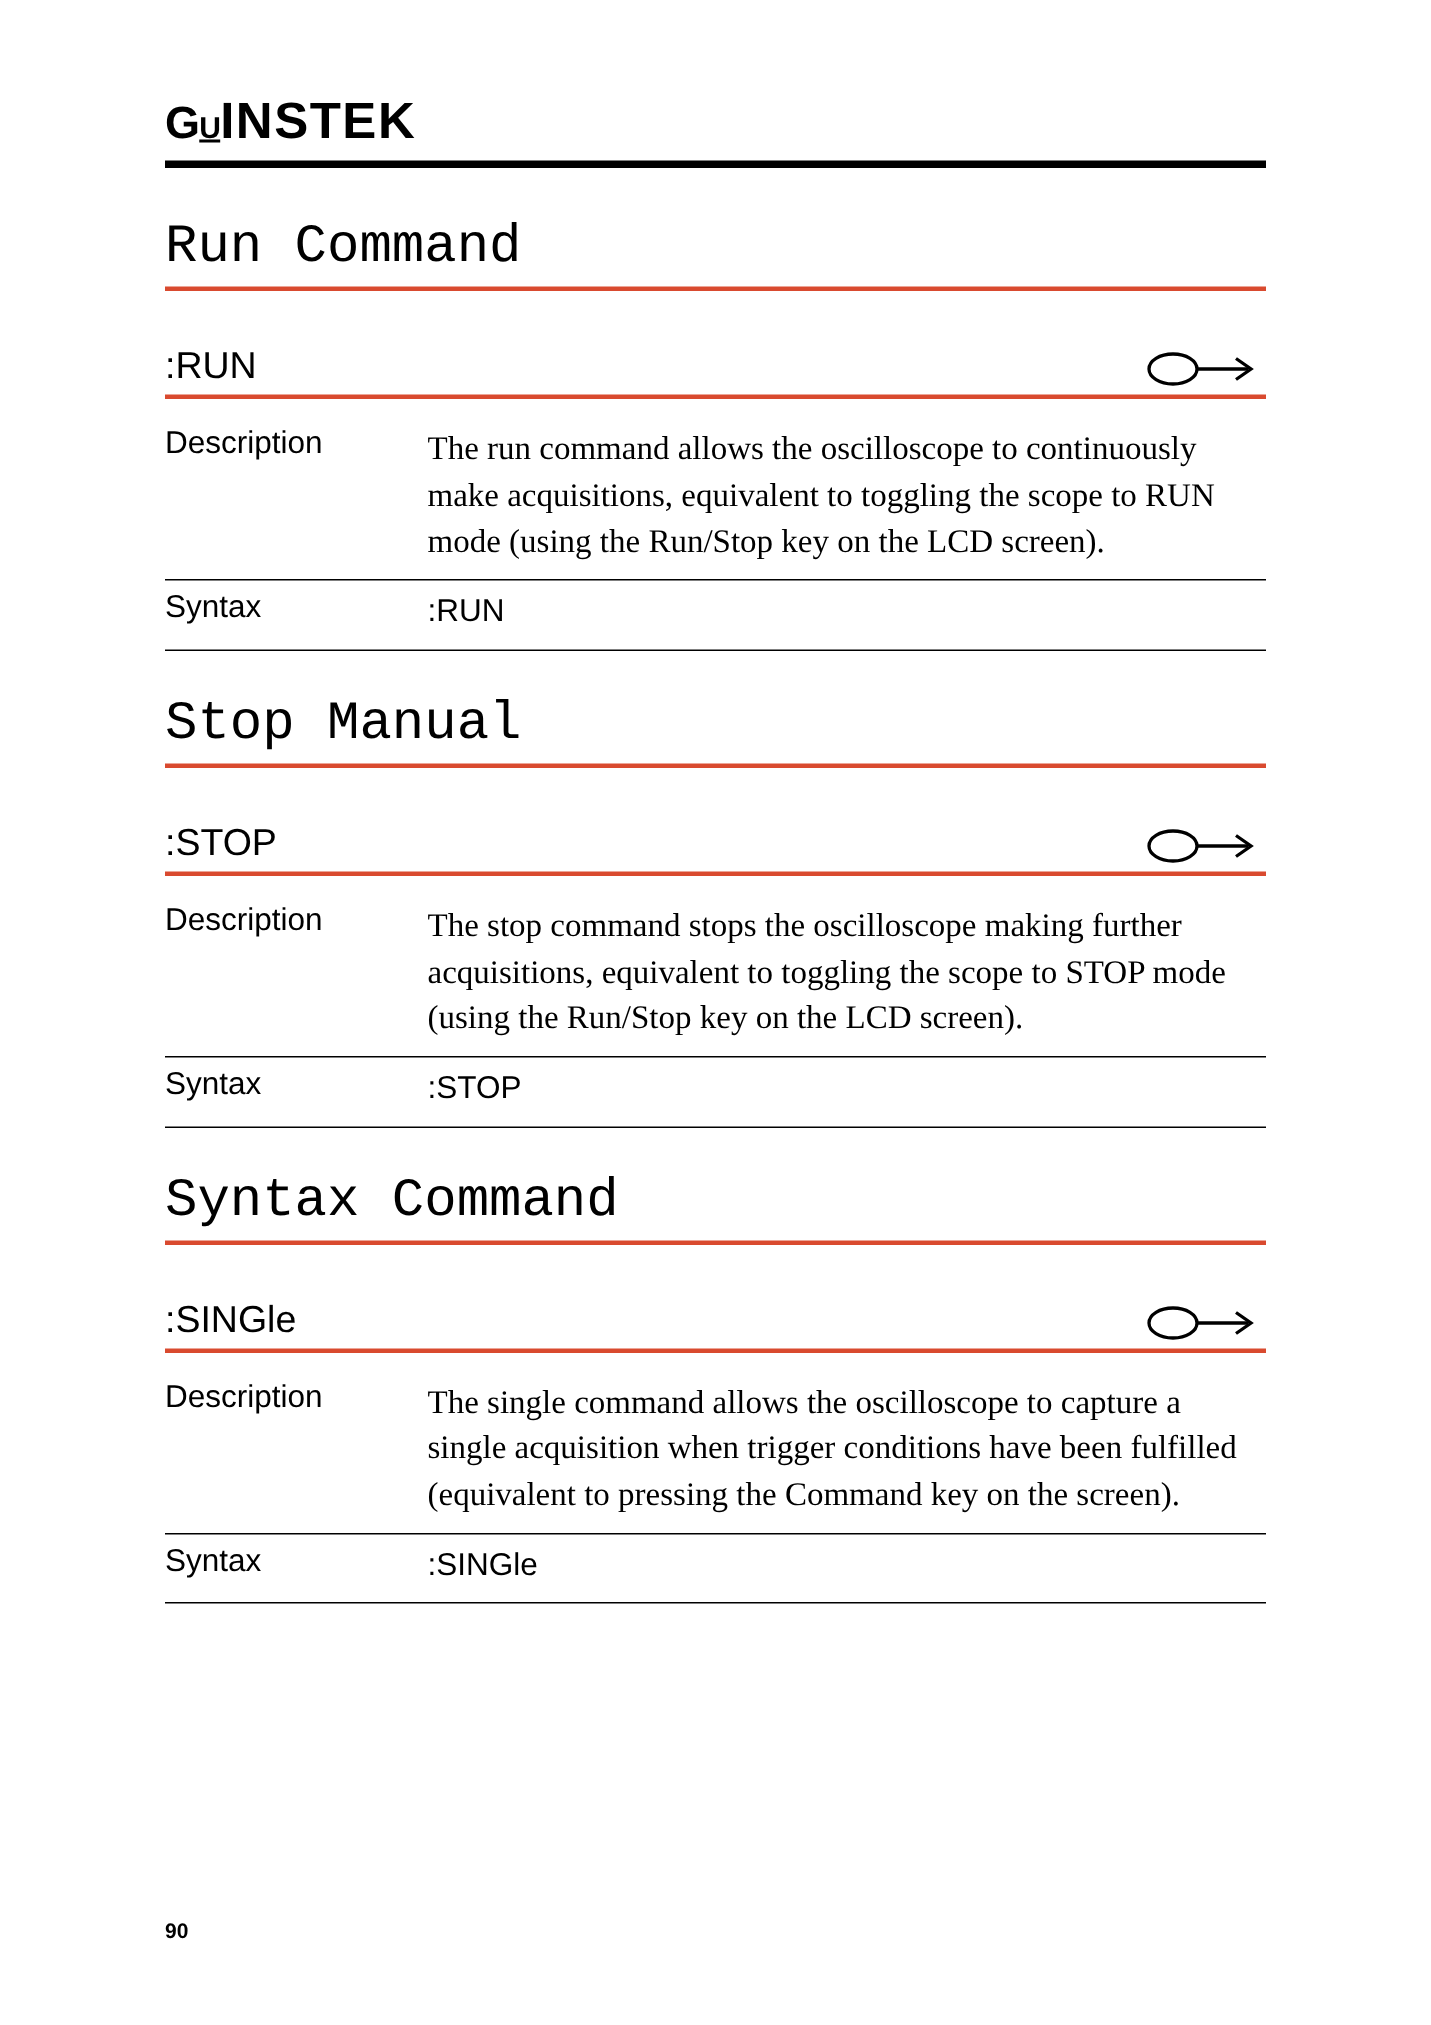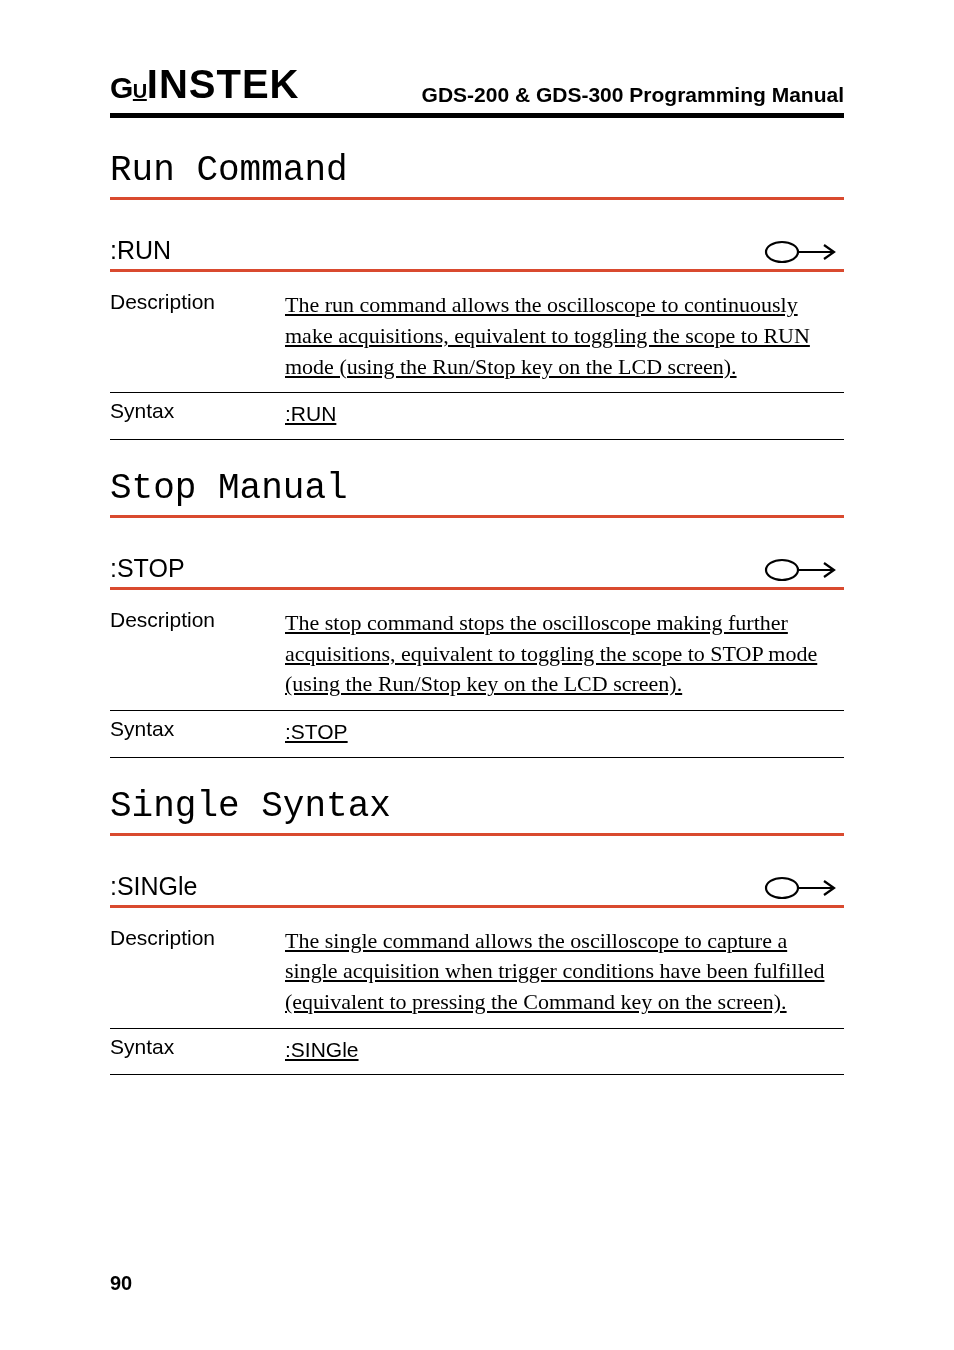--- a/index.html
+++ b/index.html
@@ -31,21 +31,21 @@
     }
     .logo-g {
       font-size: 30px;
     }
     .logo-u {
       font-size: 20px;
       text-decoration: underline;
       text-decoration-thickness: 2px;
     }
     .logo-instek {
-      font-size: 40px;
+      font-size: 34px;
       letter-spacing: 1px;
     }
     .header-title {
       font-family: 'Segoe UI', Arial, sans-serif;
       font-weight: 600;
       font-size: 21px;
     }
     .header-rule {
       border: none;
       border-top: 5px solid #000;
@@ -93,52 +93,50 @@
       font-family: 'Segoe UI', Arial, sans-serif;
       font-size: 21px;
       width: 175px;
       flex-shrink: 0;
     }
     .field-value {
       font-family: Georgia, 'Times New Roman', serif;
       font-size: 22px;
       line-height: 1.4;
       flex: 1;
-      text-decoration: underline;
     }
     .syntax-value {
       font-family: 'Segoe UI', Arial, sans-serif;
       font-size: 21px;
     }
     .thin-rule {
       border: none;
       border-top: 1px solid #000;
     }
     .section-gap {
       height: 22px;
     }
     .page-num {
       position: absolute;
       bottom: 55px;
       left: 110px;
       font-family: Arial, sans-serif;
       font-weight: 700;
-      font-size: 20px;
+      font-size: 14px;
     }
   </style>
 </head>
 <body>
 
 <div class="header-row">
   <div class="logo">
     <span class="logo-g">G</span>
       <span class="logo-u">U</span>
       <span class="logo-instek">INSTEK</span>
   </div>
-  <div class="header-title">GDS-200 &amp; GDS-300 Programming Manual</div>
 </div>
 <hr class="header-rule">
 
 <div class="section-heading">Run Command</div>
 <hr class="accent-rule">
 
 <div class="cmd-row">
   <div class="cmd-name">:RUN</div>
   <svg class="set-icon" viewBox="0 0 80 26">
     <ellipse cx="18" cy="13" rx="16" ry="10" fill="none" stroke="#000" stroke-width="2.2"></ellipse>
@@ -180,21 +178,21 @@
 </div>
 <hr class="thin-rule">
 <div class="field-row">
   <div class="field-label">Syntax</div>
   <div class="field-value syntax-value">:STOP</div>
 </div>
 <hr class="thin-rule">
 
 <div class="section-gap"></div>
 
-<div class="section-heading">Single Syntax</div>
+<div class="section-heading">Syntax Command</div>
 <hr class="accent-rule">
 
 <div class="cmd-row">
   <div class="cmd-name">:SINGle</div>
   <svg class="set-icon" viewBox="0 0 80 26">
     <ellipse cx="18" cy="13" rx="16" ry="10" fill="none" stroke="#000" stroke-width="2.2"></ellipse>
     <line x1="34" y1="13" x2="68" y2="13" stroke="#000" stroke-width="2.2"></line>
     <polyline points="60,6 70,13 60,20" fill="none" stroke="#000" stroke-width="2.2"></polyline>
   </svg>
 </div>

